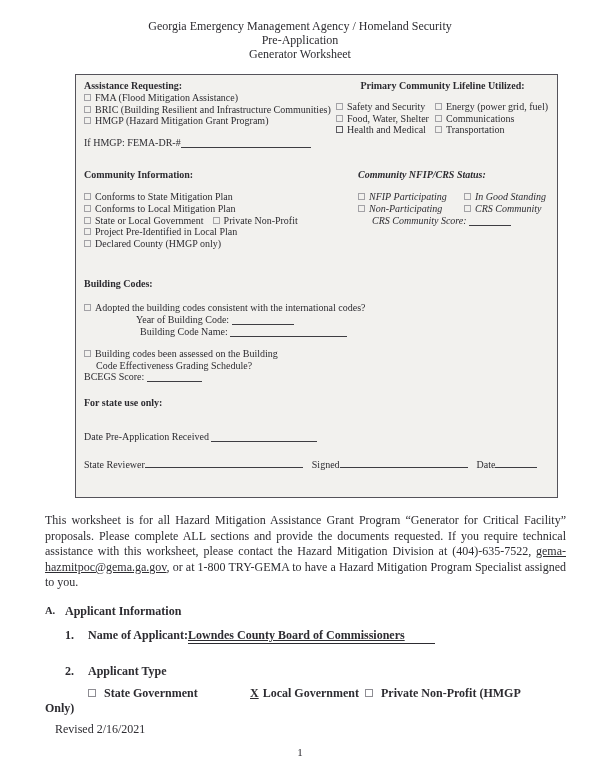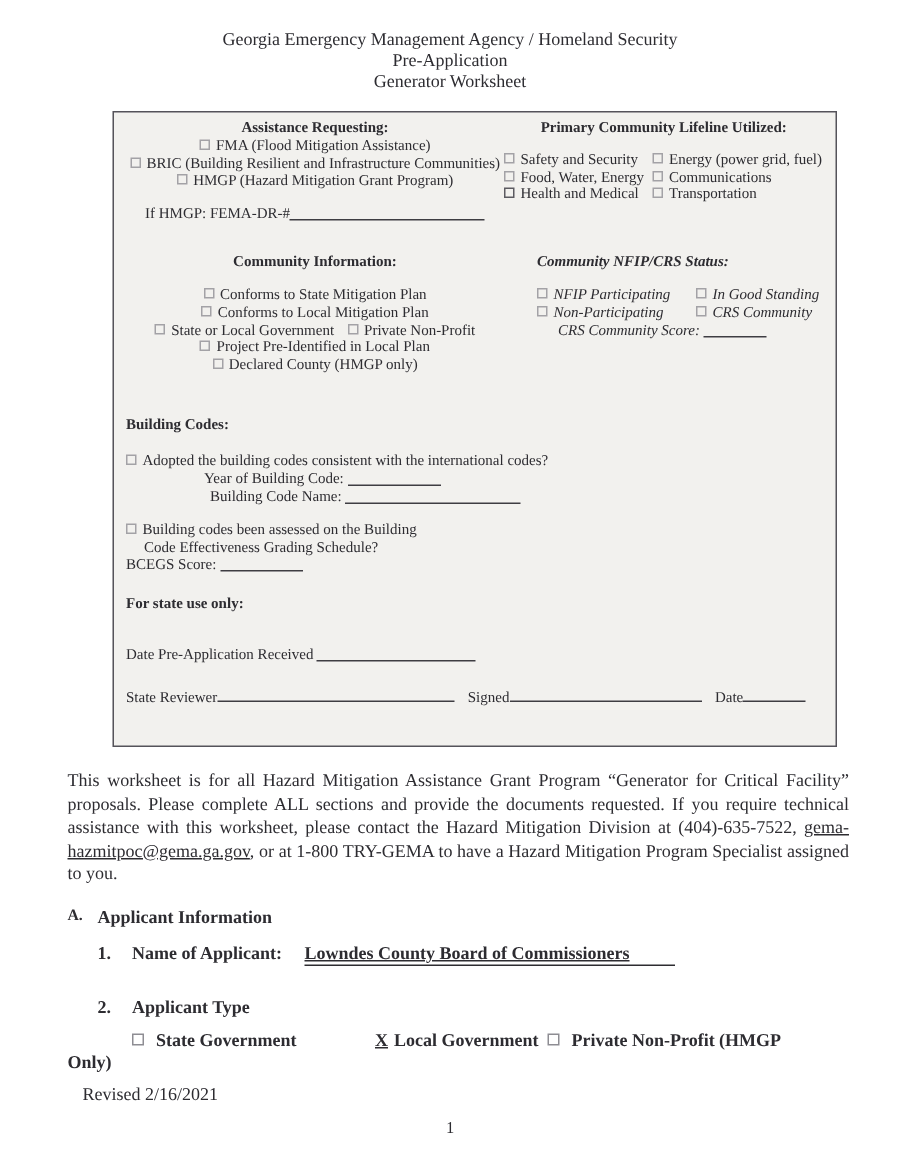--- a/index.html
+++ b/index.html
@@ -31,21 +31,21 @@
   .line { line-height:11.6px; white-space:nowrap; }
   .cb {
     display:inline-block; width:7px; height:7px;
     border:1px solid #a3a2a6; background:transparent;
     margin-right:4px; vertical-align:0px; flex:none;
   }
   .cb.dark { border-color:#5c5b61; }
   .blank { display:inline-block; border-bottom:1px solid #3e3d42; height:10px; vertical-align:-2px; }
 
   .row1 { display:flex; }
-  .col-l { flex:0 0 252px;text-align:center; }
+  .col-l { flex:0 0 252px; }
   .col-r { flex:1; }
   .hmgp-line { margin-top:10px; }
   .ll-rows { margin-top:9px; }
   .pair { display:flex; line-height:11.6px; white-space:nowrap; }
   .pair .a { flex:0 0 99px; }
   .hz { margin-left:25px; }
 
   .row2 { display:flex; margin-top:21px; }
   .gap10 { height:10px; }
   .two-opts .second { margin-left:9px; }
@@ -69,21 +69,21 @@
   }
   .email-link { text-decoration:underline; }
 
   
   .secA { margin:13px 0 0 45px; width:521px; font-size:12px; }
   .secA-head { font-weight:bold; display:flex; }
   .secA-head .alpha { font-size:10.5px; width:20px; padding-top:1px; }
   .item { display:flex; font-weight:bold; margin-top:9px; padding-left:20px; }
   .item .num { width:23px; }
   .item2 { margin-top:20px; }
-  .name-val { border-bottom:1.8px solid #2d2c31; text-decoration:underline; padding-right:30px; margin-left:15px; }
+  .name-val { border-bottom:1.8px solid #2d2c31; text-decoration:underline; padding-right:30px; margin-left:0; }
   .type-row { display:flex; font-weight:bold; margin-top:7px; padding-left:43px; white-space:nowrap; }
   .type-row .t1 { width:162px; }
   .type-row .t2 { width:115px; }
   .xmark { text-decoration:underline; margin-right:4px; }
   .only-line { font-weight:bold; }
   .cbA { display:inline-block; width:8px; height:8px; border:1px solid #8e8d93; margin-right:8px; vertical-align:0px; }
 
   
   .revised { position:absolute; left:55px; top:722px; font-size:12px; }
   .pagenum { position:absolute; left:0; top:746px; width:600px; text-align:center; font-size:11px; }
@@ -110,21 +110,21 @@
         <div class="line hmgp-line"><span>If HMGP: FEMA-DR-#</span><span class="blank" style="width:130px"></span></div>
       </div>
       <div class="col-r">
         <div class="bh center">Primary Community Lifeline Utilized:</div>
         <div class="ll-rows">
           <div class="pair">
             <span class="a"><span class="cb"></span><span>Safety and Security</span></span>
             <span class="b"><span class="cb"></span><span>Energy (power grid, fuel)</span></span>
           </div>
           <div class="pair">
-            <span class="a"><span class="cb"></span><span>Food, Water, Energy</span></span>
+            <span class="a"><span class="cb"></span><span>Food, Water, Shelter</span></span>
             <span class="b"><span class="cb"></span><span>Communications</span></span>
           </div>
           <div class="pair">
             <span class="a"><span class="cb dark"></span><span>Health and Medical</span></span>
             <span class="b"><span class="cb"></span><span>Transportation</span></span>
           </div>
         </div>
       </div>
     </div>
 

